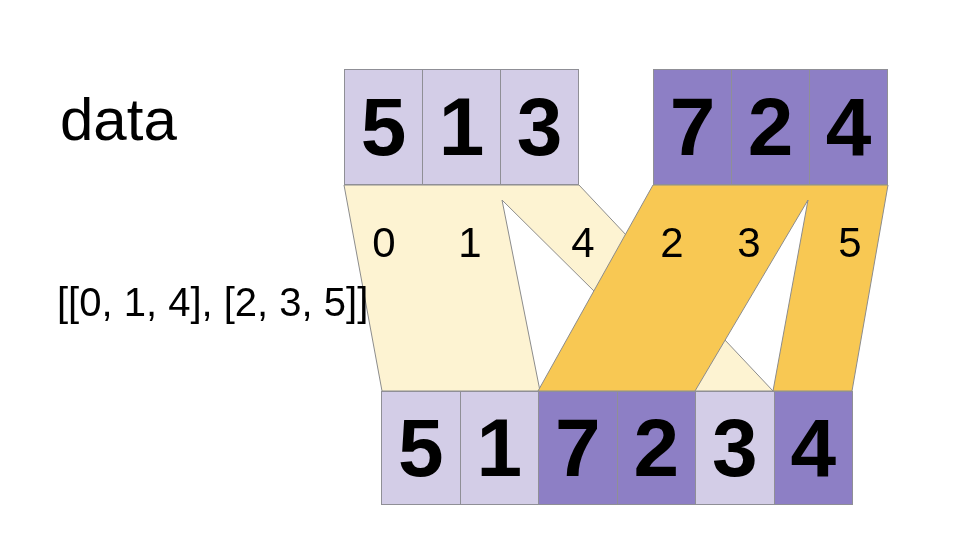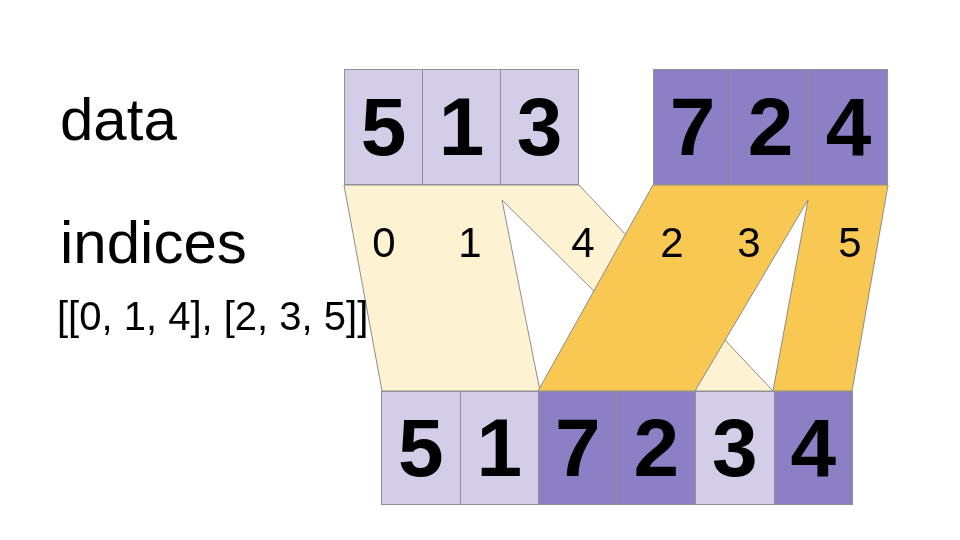--- a/index.html
+++ b/index.html
@@ -39,22 +39,21 @@
 <body>
 
 <div class="canvas">
 
   <svg class="bands-layer" viewBox="0 0 960 540" xmlns="http://www.w3.org/2000/svg">
     <polygon points="344,185 579,185 773,391 695,391 502,200 540,391 382,391" stroke="#8c8c8c" stroke-width="1" fill="#fdf3d2"></polygon>
     <polygon points="653,185 888,185 852,391 773,391 808,200 695,391 538,391" stroke="#8c8c8c" stroke-width="1" fill="#f8c853"></polygon>
   </svg>
 
   <div class="label label-big" style="left:60px;top:90px">data</div>
-  <div class="label label-big" style="left:60px;top:213px">indices</div>
-  <div class="label label-small" style="left:57px;top:296px">[[0, 1, 4], [2, 3, 5]]</div>
+  <div class="label label-small" style="left:57px;top:282px">[[0, 1, 4], [2, 3, 5]]</div>
 
   <div class="row row-data0">
     <div class="cell light">5</div>
     <div class="cell light">1</div>
     <div class="cell light">3</div>
   </div>
 
   <div class="row row-data1">
     <div class="cell dark">7</div>
     <div class="cell dark">2</div>

